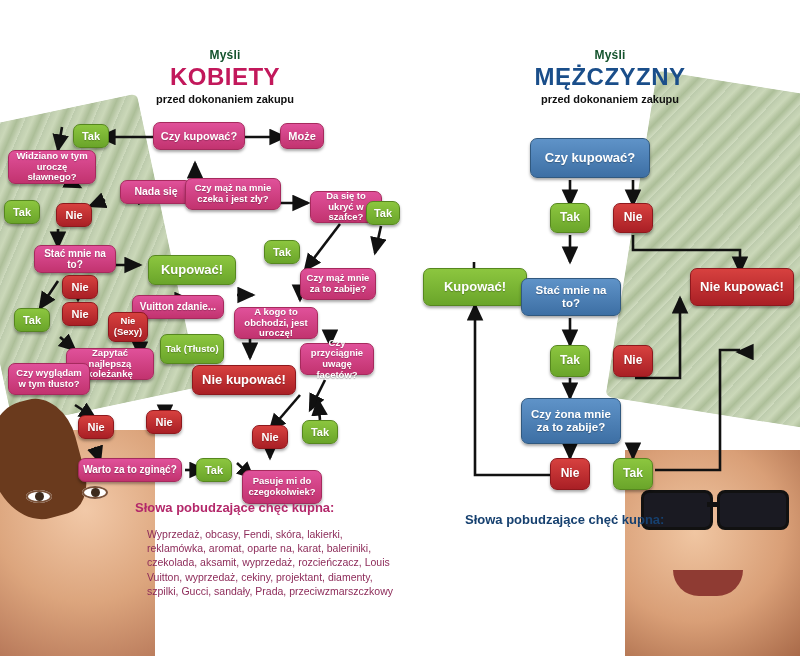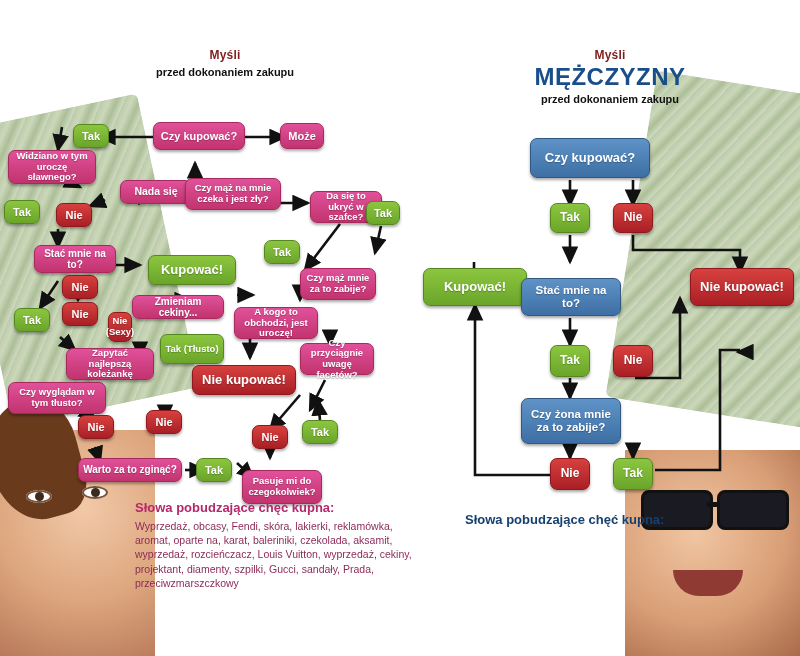--- a/index.html
+++ b/index.html
@@ -64,21 +64,21 @@
     position:absolute; left:82px; top:52px; width:12px; height:5px; background:#111;
   }
   #face-right .mouth {
     position:absolute; left:48px; top:120px; width:70px; height:26px;
     background:#8f3b33; border-radius:0 0 40px 40px;
   }
 
   
   .title-block { position:absolute; text-align:center; }
   .title-small {
-    font-size:12px; color:#7f1d1d; font-weight:bold; letter-spacing:.2px;
+    font-size:12px; color:#14532d; font-weight:bold; letter-spacing:.2px;
   }
   .title-big {
     font-weight:bold; letter-spacing:.5px; line-height:1.05;
   }
   .title-sub { font-size:11px; font-weight:bold; color:#111; margin-top:4px; }
 
   #title-women { left:95px; top:48px; width:260px; }
   #title-women .title-big { font-size:24px; color:#c2185b; margin-top:2px; }
   #title-men { left:470px; top:48px; width:280px; }
   #title-men .title-big { font-size:24px; color:#1a4e8a; margin-top:2px; }
@@ -102,21 +102,21 @@
   .green  { background:linear-gradient(#8cc63f,#6aa52a); border:1px solid #56871f; }
   .red    { background:linear-gradient(#d7413f,#a91f25); border:1px solid #8e181d; }
   .blue   { background:linear-gradient(#5f93c8,#3d6fa4); border:1px solid #31597f; }
 
   
   .svg-layer { position:absolute; left:0; top:0; width:800px; height:656px; z-index:2; }
 
   
   .words { position:absolute; z-index:6; }
   .words h4 { margin:0 0 4px 0; font-size:13px; color:#111; }
-  .words p  { margin:0; font-size:10.5px; color:#333; line-height:1.35; }
+  .words p  { margin:12px; font-size:10.5px; color:#333; line-height:1.35; }
   #words-women { left:135px; top:500px; width:280px; }
   #words-women h4 { color:#b3286a; }
   #words-women p  { color:#8d2b59; }
   #words-men   { left:465px; top:512px; width:300px; }
   #words-men h4 { color:#16406f; }
   #words-men p  { color:#222; }
 </style>
 </head>
 <body>
 
@@ -202,20 +202,21 @@
   <g stroke="#111" stroke-width="2.6" fill="none" marker-end="url(#ah)">
     <path d="M740,268 L740,272"></path>
     <path d="M680,302 L680,298"></path>
     <path d="M740,352 L738,352"></path>
     <path d="M475,308 L475,305"></path>
   </g>
 </svg>
 
 <div class="title-block" id="title-women">
   <div class="title-small">Myśli</div>
+  <div class="title-big">KOBIETY</div>
   <div class="title-sub">przed dokonaniem zakupu</div>
 </div>
 
 <div class="title-block" id="title-men">
   <div class="title-small">Myśli</div>
   <div class="title-big">MĘŻCZYZNY</div>
   <div class="title-sub">przed dokonaniem zakupu</div>
 </div>
 
 <div class="node pink" style="left:153px;top:122px;width:92px;height:28px;font-size:11px;">Czy kupować?</div>
@@ -227,28 +228,28 @@
 <div class="node red" style="left:56px;top:203px;width:36px;height:24px;font-size:11px;">Nie</div>
 <div class="node pink" style="left:185px;top:178px;width:96px;height:32px;font-size:9.5px;">Czy mąż na mnie czeka i jest zły?</div>
 <div class="node pink" style="left:310px;top:191px;width:72px;height:32px;font-size:9.5px;">Da się to ukryć w szafce?</div>
 <div class="node green" style="left:366px;top:201px;width:34px;height:24px;font-size:11px;">Tak</div>
 <div class="node pink" style="left:34px;top:245px;width:82px;height:28px;font-size:10px;">Stać mnie na to?</div>
 <div class="node green" style="left:148px;top:255px;width:88px;height:30px;font-size:13px;">Kupować!</div>
 <div class="node green" style="left:264px;top:240px;width:36px;height:24px;font-size:11px;">Tak</div>
 <div class="node pink" style="left:300px;top:268px;width:76px;height:32px;font-size:9.5px;">Czy mąż mnie za to zabije?</div>
 <div class="node red" style="left:62px;top:275px;width:36px;height:24px;font-size:11px;">Nie</div>
 <div class="node pink" style="left:234px;top:283px;width:84px;height:32px;font-size:9.5px;margin-top:24px;">A kogo to obchodzi, jest uroczę!</div>
-<div class="node pink" style="left:132px;top:295px;width:92px;height:24px;font-size:10px;">Zmieniam cekiny...</div>
+<div class="node pink" style="left:132px;top:295px;width:92px;height:24px;font-size:10px;">Vuitton zdanie...</div>
 <div class="node green" style="left:14px;top:308px;width:36px;height:24px;font-size:11px;">Tak</div>
 <div class="node red" style="left:62px;top:302px;width:36px;height:24px;font-size:11px;">Nie</div>
-<div class="node red" style="left:108px;top:312px;width:24px;height:30px;font-size:9.5px;">Nie (Sexy)</div>
+<div class="node red" style="left:108px;top:312px;width:40px;height:30px;font-size:9.5px;">Nie (Sexy)</div>
 <div class="node green" style="left:160px;top:334px;width:64px;height:30px;font-size:9.5px;">Tak (Tłusto)</div>
 <div class="node pink" style="left:66px;top:348px;width:88px;height:32px;font-size:9.5px;">Zapytać najlepszą koleżankę</div>
 <div class="node pink" style="left:300px;top:343px;width:74px;height:32px;font-size:9.5px;">Czy przyciągnie uwagę facetów?</div>
-<div class="node pink" style="left:8px;top:382px;width:98px;height:32px;font-size:9.5px;">Czy wyglądam w tym tłusto?</div>
+<div class="node pink" style="left:8px;top:363px;width:82px;height:32px;font-size:9.5px;">Czy wyglądam w tym tłusto?</div>
 <div class="node red" style="left:192px;top:365px;width:104px;height:30px;font-size:13px;">Nie kupować!</div>
 <div class="node red" style="left:78px;top:415px;width:36px;height:24px;font-size:11px;">Nie</div>
 <div class="node red" style="left:146px;top:410px;width:36px;height:24px;font-size:11px;">Nie</div>
 <div class="node red" style="left:252px;top:425px;width:36px;height:24px;font-size:11px;">Nie</div>
 <div class="node green" style="left:302px;top:420px;width:36px;height:24px;font-size:11px;">Tak</div>
 <div class="node pink" style="left:78px;top:458px;width:104px;height:24px;font-size:10px;">Warto za to zginąć?</div>
 <div class="node green" style="left:196px;top:458px;width:36px;height:24px;font-size:11px;">Tak</div>
 <div class="node pink" style="left:242px;top:470px;width:80px;height:34px;font-size:9.5px;">Pasuje mi do czegokolwiek?</div>
 
 <div class="node blue" style="left:530px;top:138px;width:120px;height:40px;font-size:13px;">Czy kupować?</div>

